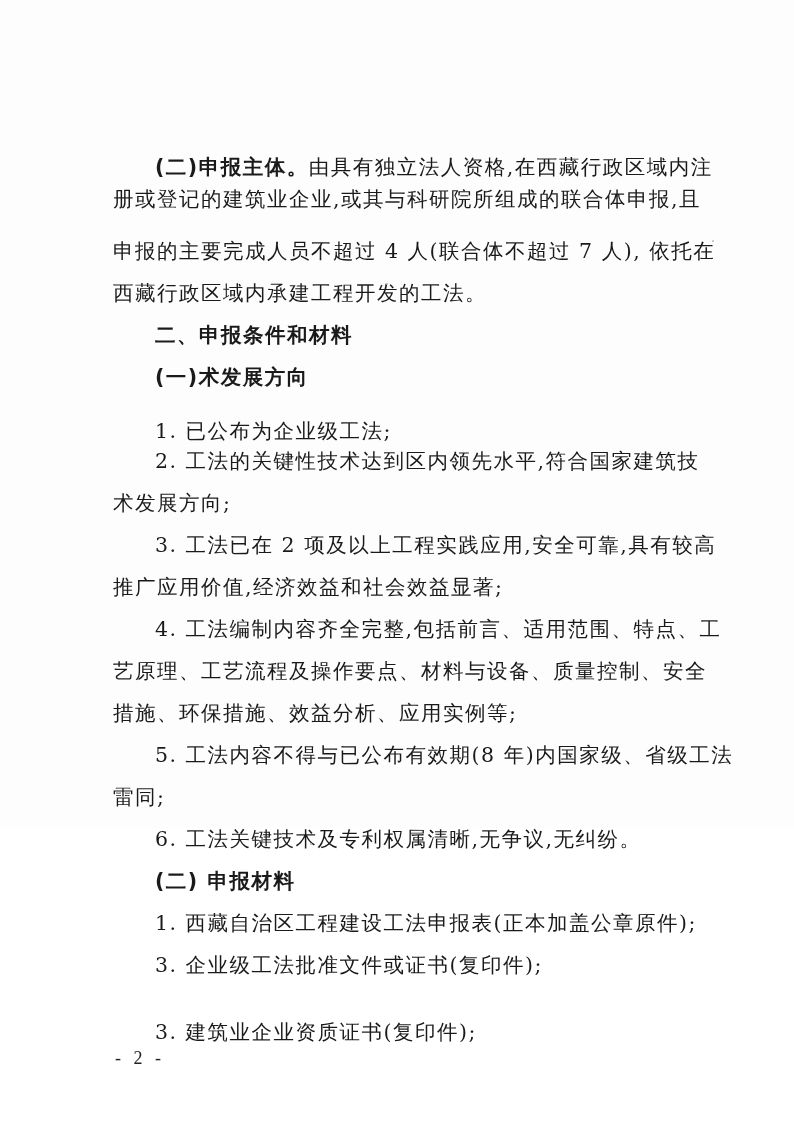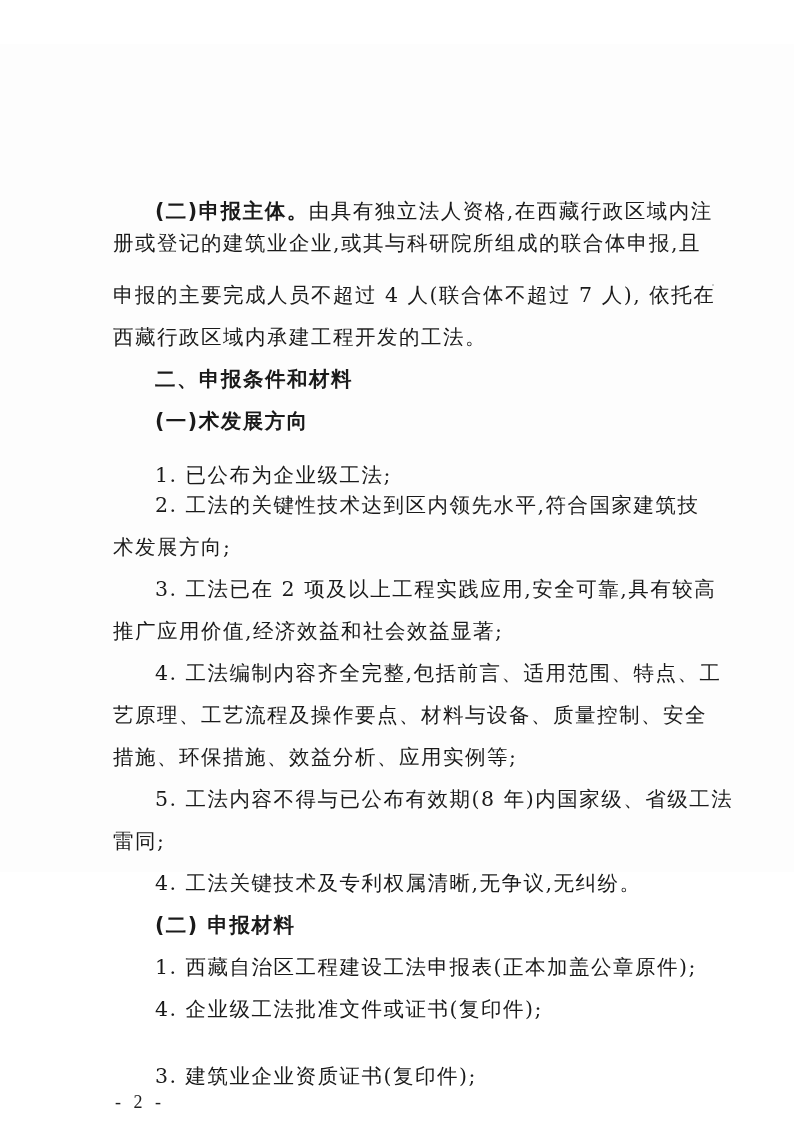--- a/index.html
+++ b/index.html
@@ -14,21 +14,20 @@
       overflow: hidden;
       font-family: "DejaVu Serif", "Liberation Serif", serif;
       color: #1a1a1a;
     }
     .page {
       position: absolute;
       left: 0; top: 0;
       width: 794px;
       height: 828px;
       background: #fdfdfd;
-      margin-top: 44px;
     }
     .content {
       position: absolute;
       left: 113px;
       top: 152px;
       width: 600px;
     }
     .line {
       position: absolute;
       left: 0;
@@ -83,26 +82,26 @@
     <div class="line indent" style="top:378px;">3. 工法已在 2  项及以上工程实践应用,安全可靠,具有较高</div>
     <div class="line" style="top:420px;">推广应用价值,经济效益和社会效益显著;</div>
 
     <div class="line indent" style="top:462px;">4. 工法编制内容齐全完整,包括前言、适用范围、特点、工</div>
     <div class="line" style="top:504px;">艺原理、工艺流程及操作要点、材料与设备、质量控制、安全</div>
     <div class="line" style="top:546px;">措施、环保措施、效益分析、应用实例等;</div>
 
     <div class="line indent" style="top:588px;">5. 工法内容不得与已公布有效期(8 年)内国家级、省级工法</div>
     <div class="line" style="top:630px;">雷同;</div>
 
-    <div class="line indent" style="top:672px;">4. 工法关键技术及专利权属清晰,无争议,无纠纷。</div>
+    <div class="line indent" style="top:672px;">6. 工法关键技术及专利权属清晰,无争议,无纠纷。</div>
 
     <div class="line indent heading-sans" style="top:714px;">(二)  申报材料</div>
 
     <div class="line indent" style="top:756px;">1. 西藏自治区工程建设工法申报表(正本加盖公章原件);</div>
-    <div class="line indent" style="top:798px;">4. 企业级工法批准文件或证书(复印件);</div>
+    <div class="line indent" style="top:798px;">3. 企业级工法批准文件或证书(复印件);</div>
     <div class="line indent" style="top:865px;text-align:right;">3. 建筑业企业资质证书(复印件);</div>
   </div>
 
   <div class="speck" style="left:712px; top:240px;"></div>
   <div class="speck" style="left:386px; top:283px;"></div>
   <div class="speck" style="left:310px; top:843px;"></div>
 
   <div class="page-number">- 2 -</div>
 </div>
 

